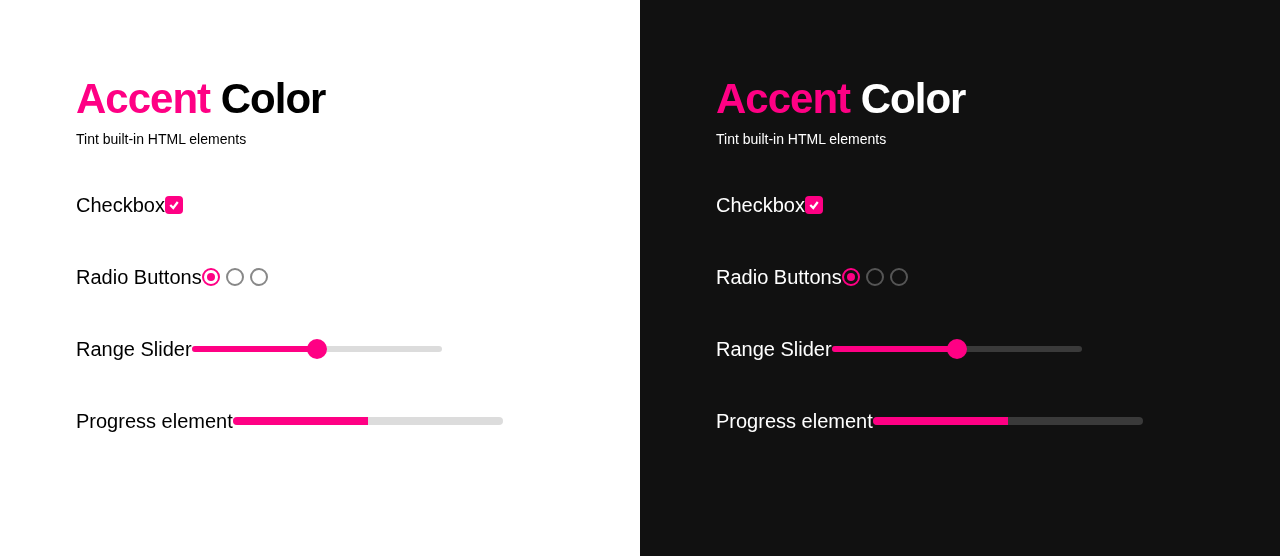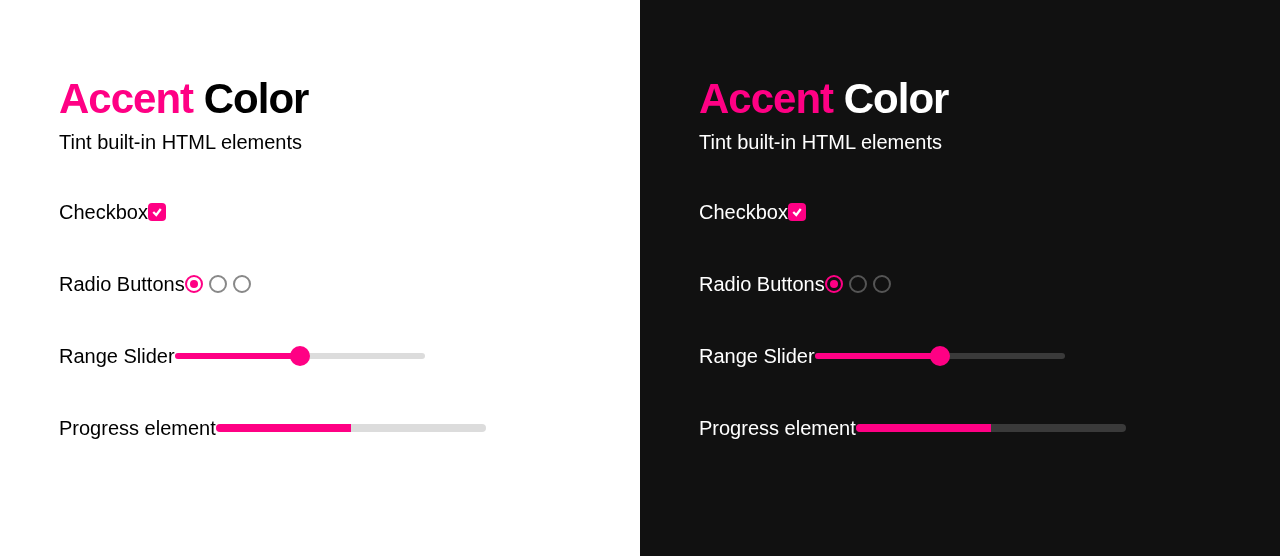--- a/index.html
+++ b/index.html
@@ -9,41 +9,41 @@
     }
     body {
       font-family: -apple-system, BlinkMacSystemFont, "Segoe UI", Helvetica, Arial, sans-serif;
       display: flex;
       width: 1280px;
       height: 556px;
     }
     .panel {
       width: 50%;
       height: 100%;
-      padding: 75px 60px 0 59px;
+      padding: 75px 60px 0 76px;
     }
     .panel-light {
       background: #ffffff;
       color: #000000;
     }
     .panel-dark {
       background: #111111;
       color: #ffffff;
     }
     .title {
       font-size: 42px;
       font-weight: 800;
       letter-spacing: -1px;
       margin-bottom: 8px;
     }
     .title .accent {
       color: #ff0084;
     }
     .subtitle {
-      font-size: 20px;
+      font-size: 14px;
       font-weight: 400;
       margin-bottom: 46px;
     }
     .panel-light .subtitle {
       color: #000000;
     }
     .panel-dark .subtitle {
       color: #ffffff;
     }
     .row {

